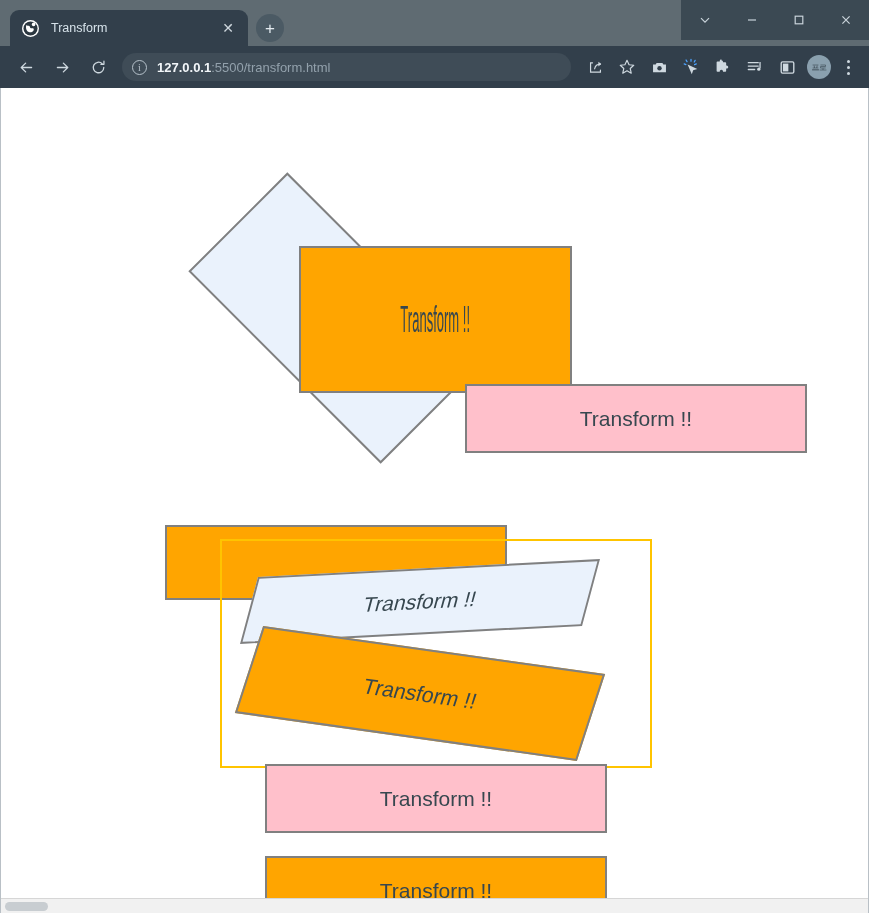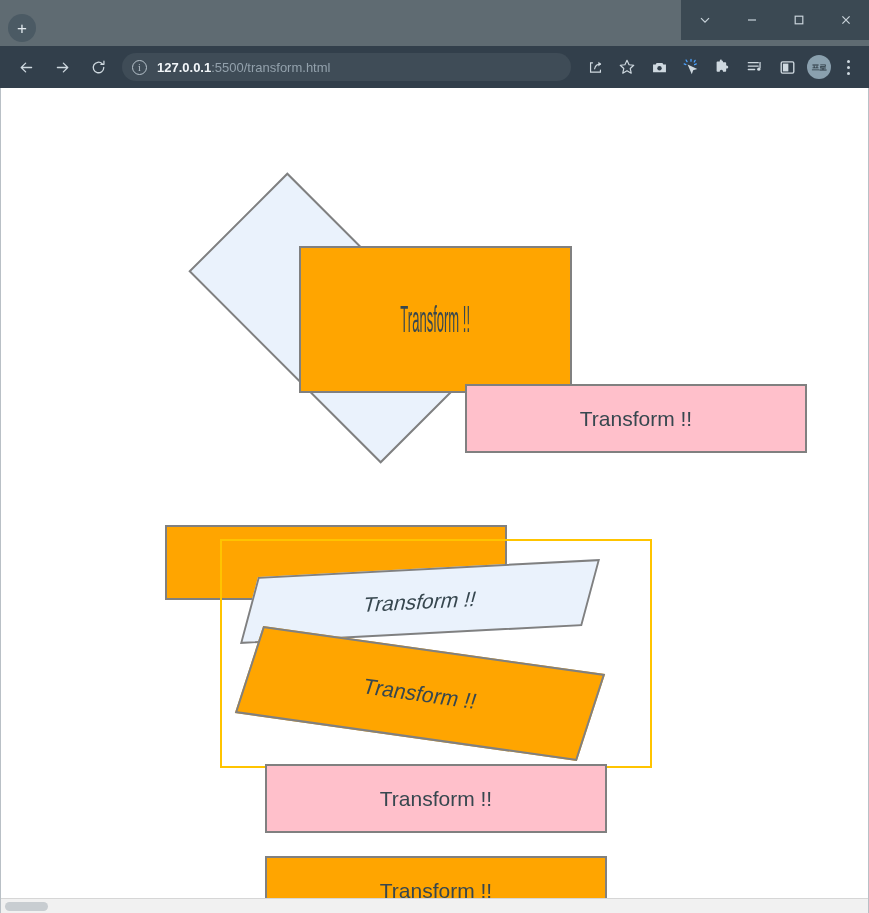--- a/index.html
+++ b/index.html
@@ -140,21 +140,20 @@
   .avatar {
     width: 24px; height: 24px;
     margin: 12px 4px;
     border-radius: 50%;
     background: #8aa0ae;
     color: #2b3740;
     font-size: 8px;
     display: flex; align-items: center; justify-content: center;
     cursor: pointer;
     letter-spacing: -0.5px;
-    font-weight: bold;
   }
   .kebab {
     width: 26px; height: 30px;
     display: flex; flex-direction: column;
     align-items: center; justify-content: center;
     gap: 3px;
     cursor: pointer;
   }
   .kebab i { width: 3px; height: 3px; border-radius: 50%; background: #cfd9e0; display:block; }
 
@@ -259,20 +258,32 @@
     border-radius: 5px;
   }
 </style>
 </head>
 <body>
 
 <div class="browser">
 
   <div class="tabstrip">
 
+    <div class="tab">
+      <span class="tab-favicon">
+        <svg width="15" height="15" viewBox="0 0 16 16">
+          <circle cx="8" cy="8" r="7.5" fill="#2b3740"></circle>
+          <path d="M8 1.2a6.8 6.8 0 0 1 0 13.6A6.8 6.8 0 0 1 8 1.2z" fill="#2b3740"></path>
+          <path d="M3.2 4.4c1.4.6 2.6.2 3.6.9.9.6.3 1.7 1.2 2.2.9.5 2.3-.3 3.1.5.6.6.5 1.7-.2 2.6-1 1.3-3 1.8-4.6 1.2-2-.8-3.1-3-3.1-5 0-.9.2-1.7.0-2.4z" fill="#ffffff"></path>
+          <circle cx="11.3" cy="3.6" r="1.9" fill="#ffffff"></circle>
+        </svg>
+      </span>
+      <span class="tab-title">Transform</span>
+      <span class="tab-close">✕</span>
+    </div>
 
     <div class="newtab">+</div>
 
     <div class="wincontrols">
       <div class="wc">
         <svg width="12" height="12" viewBox="0 0 12 12">
             <path d="M2 4.2 6 8.2 10 4.2" stroke="#c9d3da" stroke-width="1.2" fill="none"></path>
           </svg>
       </div>
       <div class="wc">

